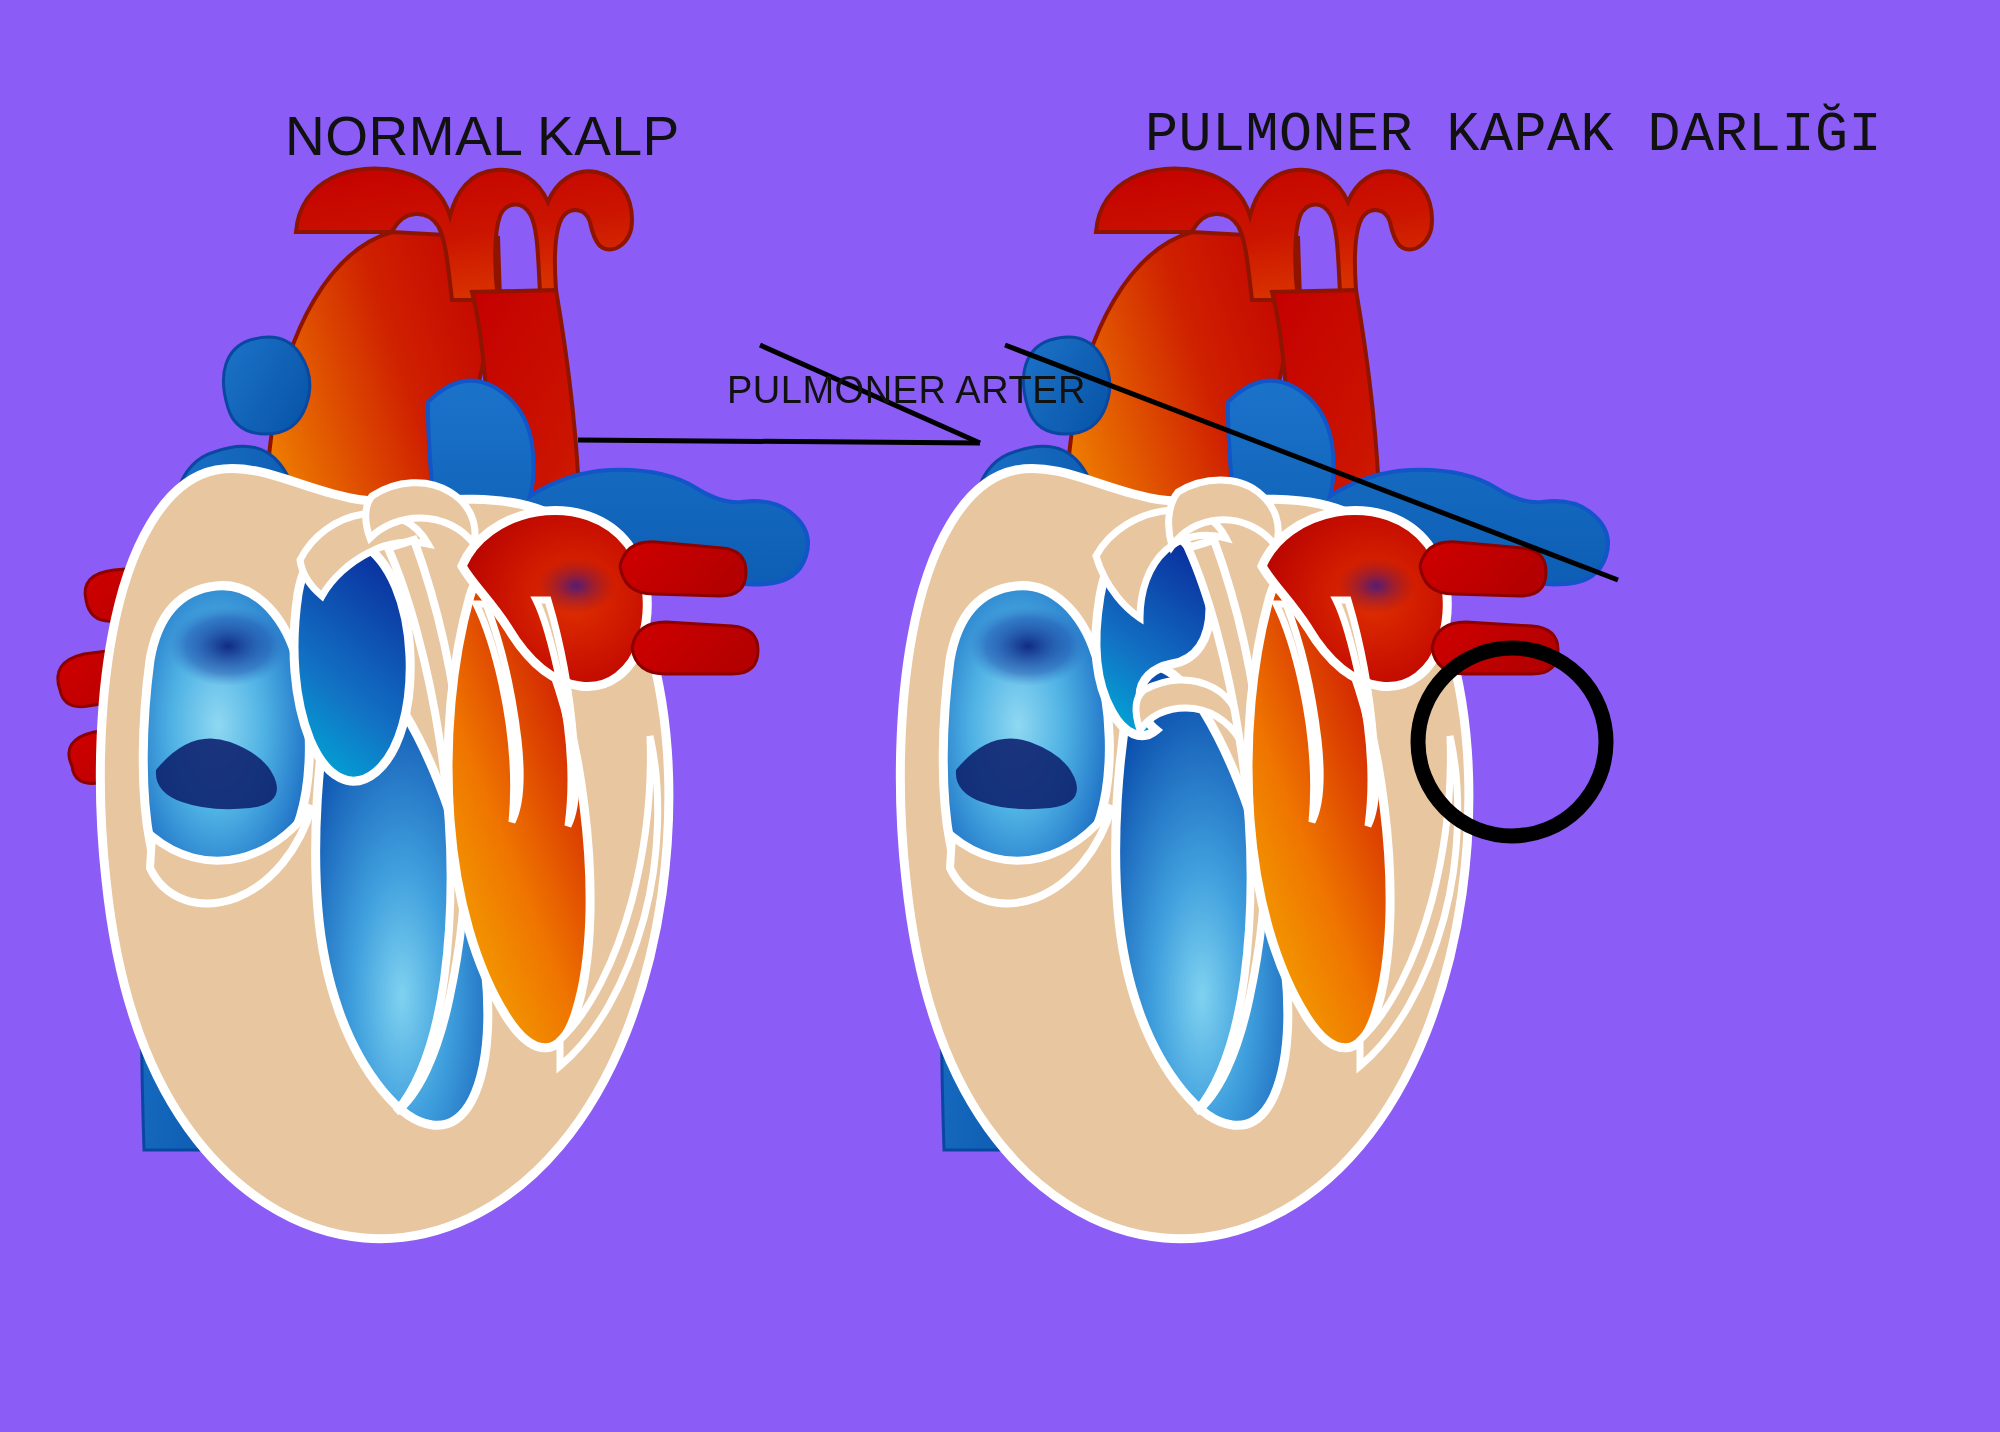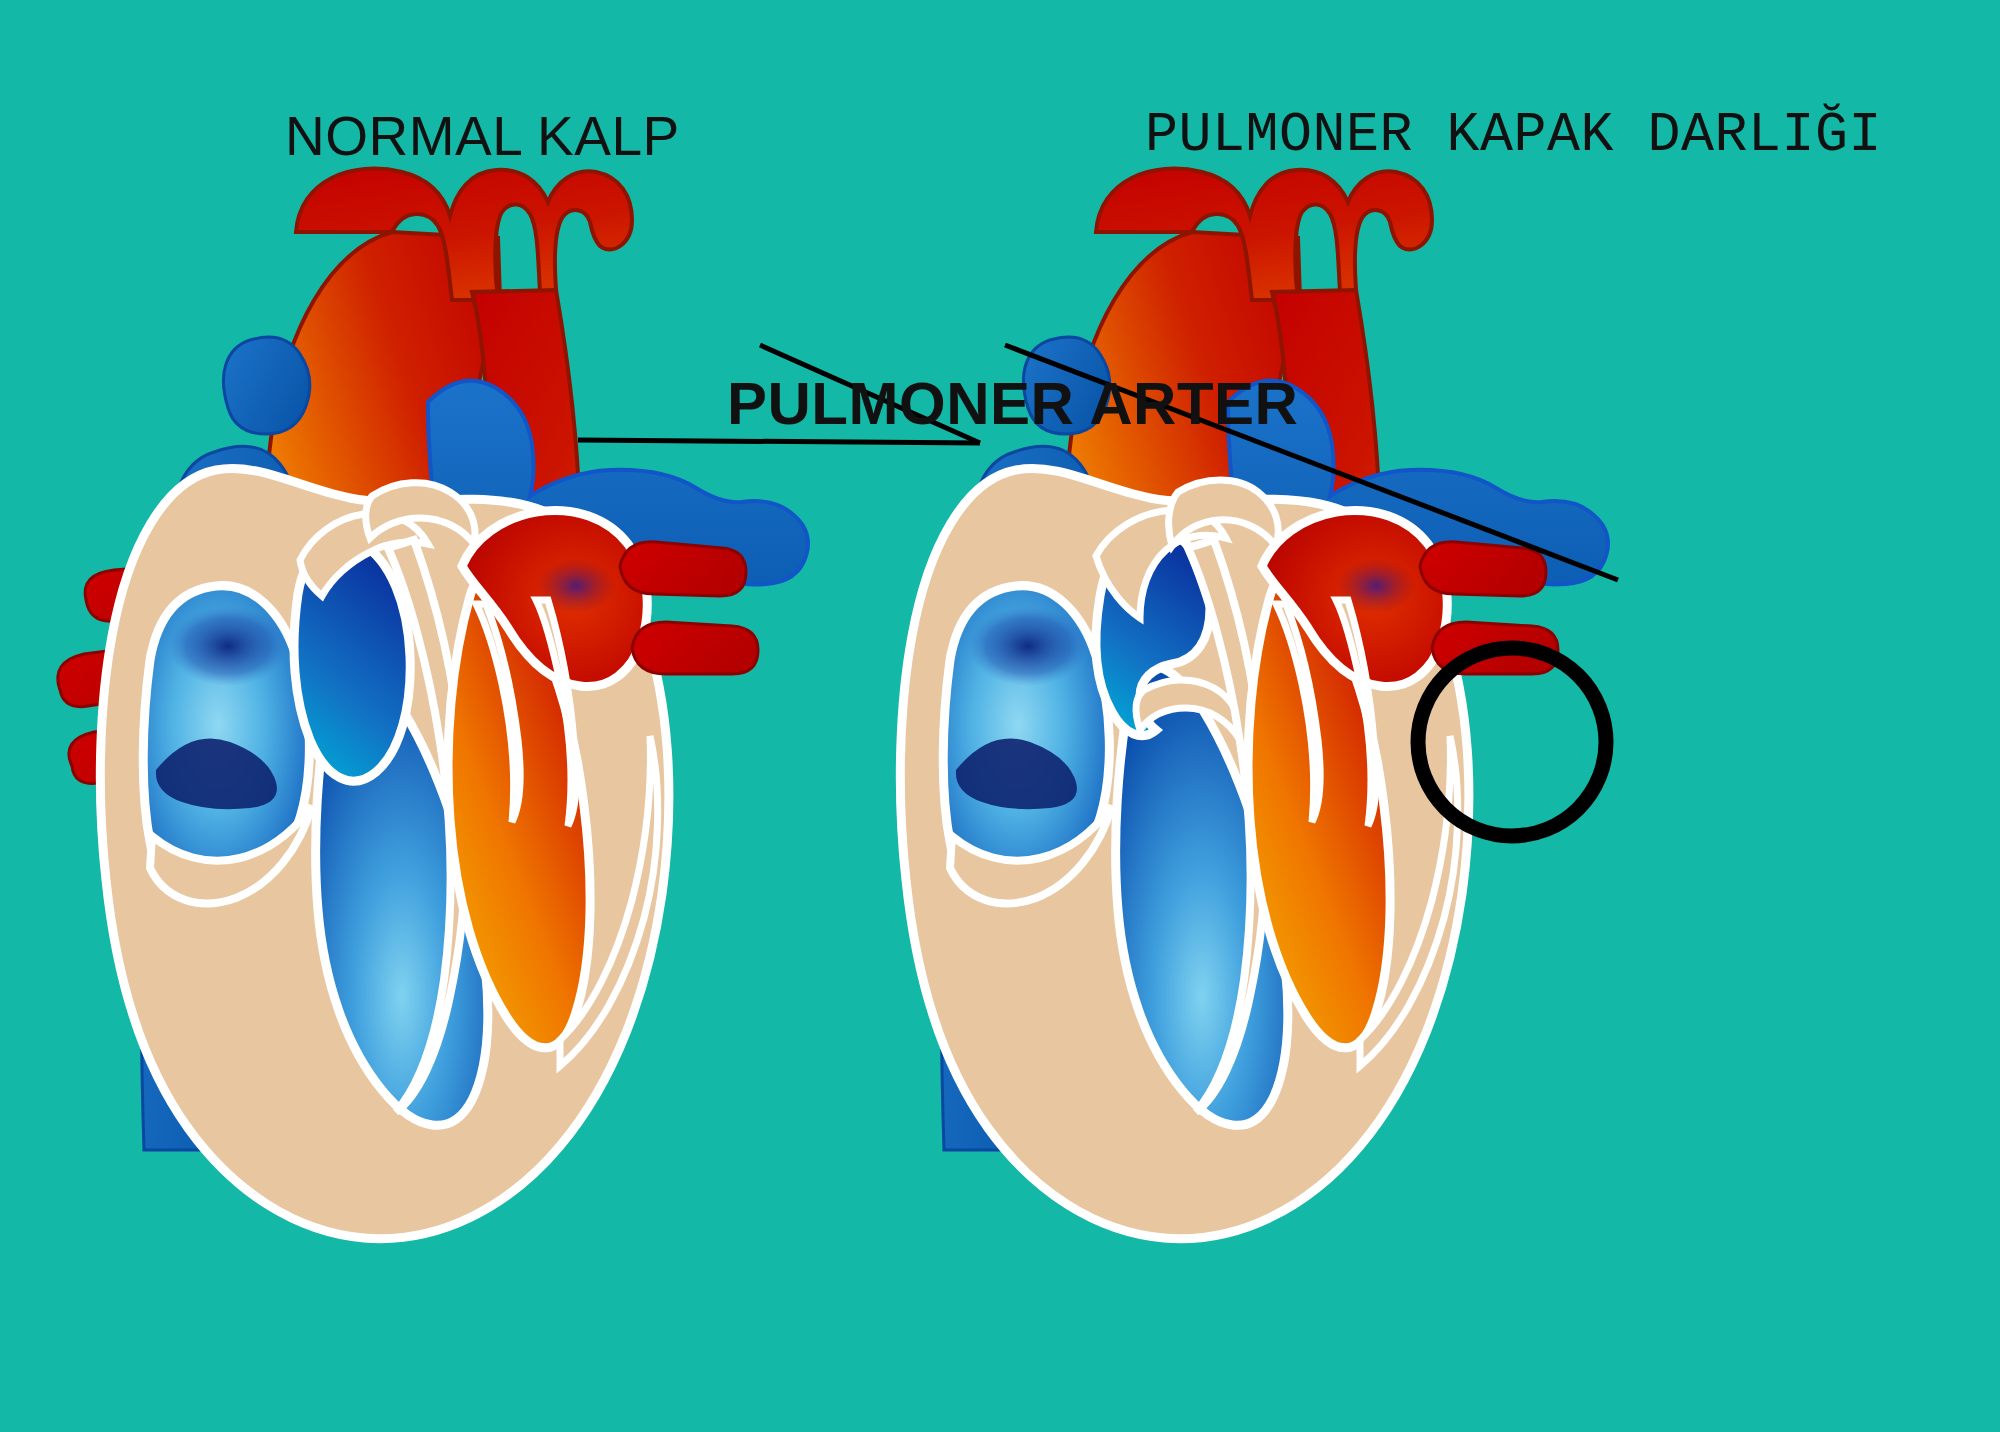--- a/index.html
+++ b/index.html
@@ -1,29 +1,29 @@
 <!DOCTYPE html>
 <html><head>
 <meta charset="utf-8">
 <style>
   html,body{margin:0;padding:0;background:#ffffff;}
   body{width:2000px;height:1432px;overflow:hidden;
        font-family:"Liberation Sans","DejaVu Sans",sans-serif;}
-  #stage{position:relative;width:2000px;height:1432px;background:#14b8a6;}
+  #stage{position:relative;width:2000px;height:1432px;background:#8b5cf6;}
   .label{
     position:absolute;
     color:#111111;
     font-weight:400;
     letter-spacing:0.5px;
     white-space:nowrap;
     font-family:"Liberation Sans","DejaVu Sans",sans-serif;
   }
   #title-left{ left:285px; top:104px; font-size:55px; }
   #title-right{ left:1145px; top:104px; font-size:55px;font-family:Liberation Mono, monospace; }
-  #label-artery{ left:727px; top:369px; font-size:60px;font-weight:bold; }
+  #label-artery{ left:727px; top:369px; font-size:38px; }
   svg.art{position:absolute;left:0;top:0;width:2000px;height:1432px;}
 </style>
 </head>
 <body>
 
 <div id="stage">
 
   <svg class="art" viewBox="0 0 2000 1432" xmlns="http://www.w3.org/2000/svg">
     <defs>
       <linearGradient id="aortaGrad" x1="0" y1="1" x2="1" y2="0">

